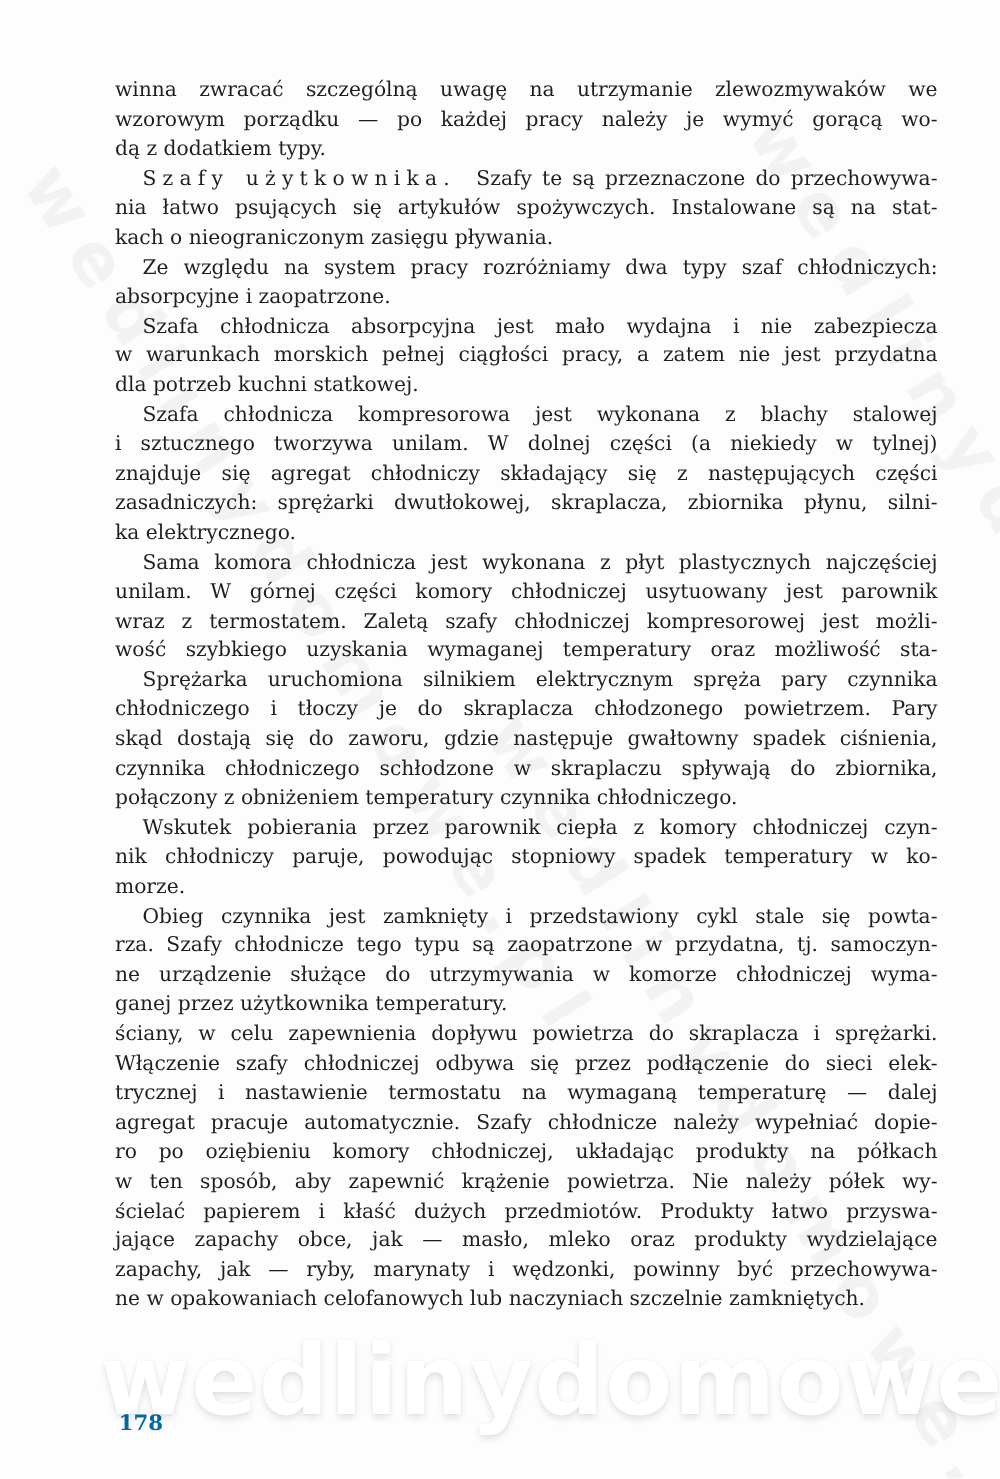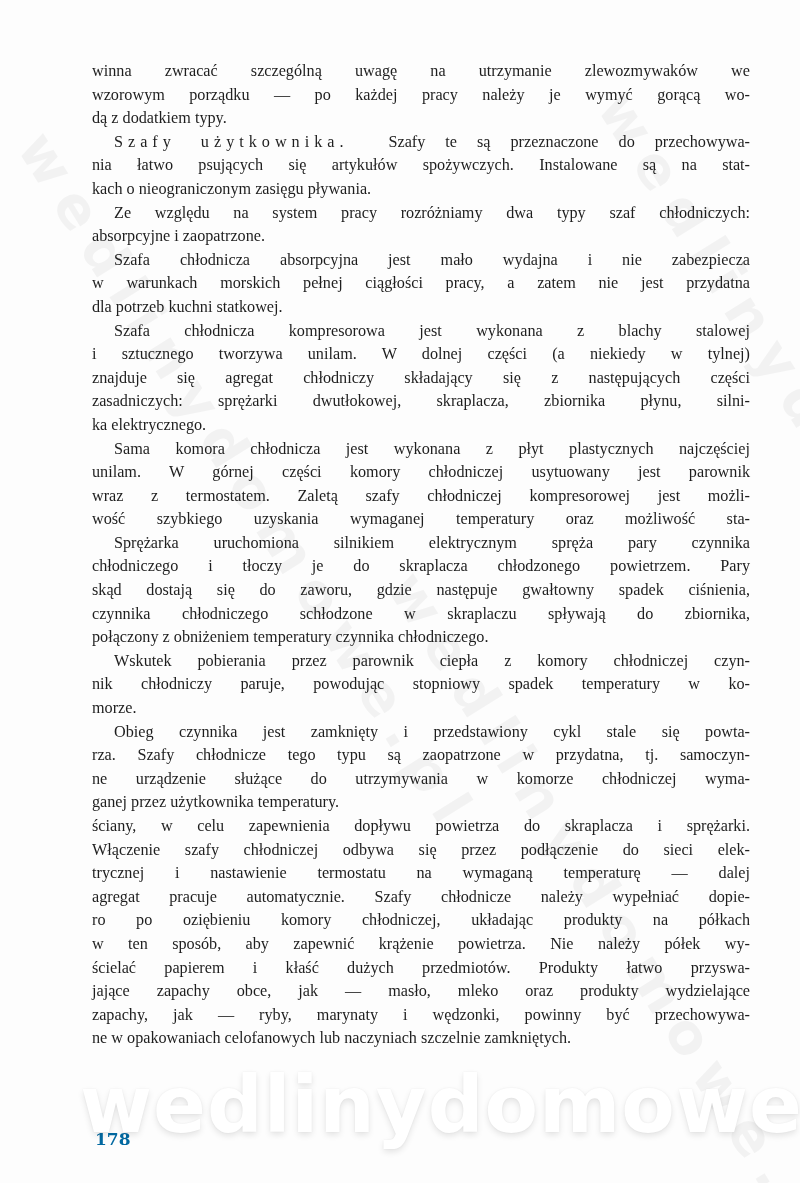--- a/index.html
+++ b/index.html
@@ -42,21 +42,20 @@
       font-size: 16.2px;
       color: #1e1e1e;
     }
     .line {
       display: block;
       height: 23.6px;
       line-height: 23.6px;
       white-space: nowrap;
       text-align: justify;
       text-align-last: justify;
-      font-family: Liberation Serif, serif;
     }
     .line.last {
       text-align-last: left;
     }
     .line.indent {
       padding-left: 22px;
     }
     .spaced {
       letter-spacing: 5px;
     }

